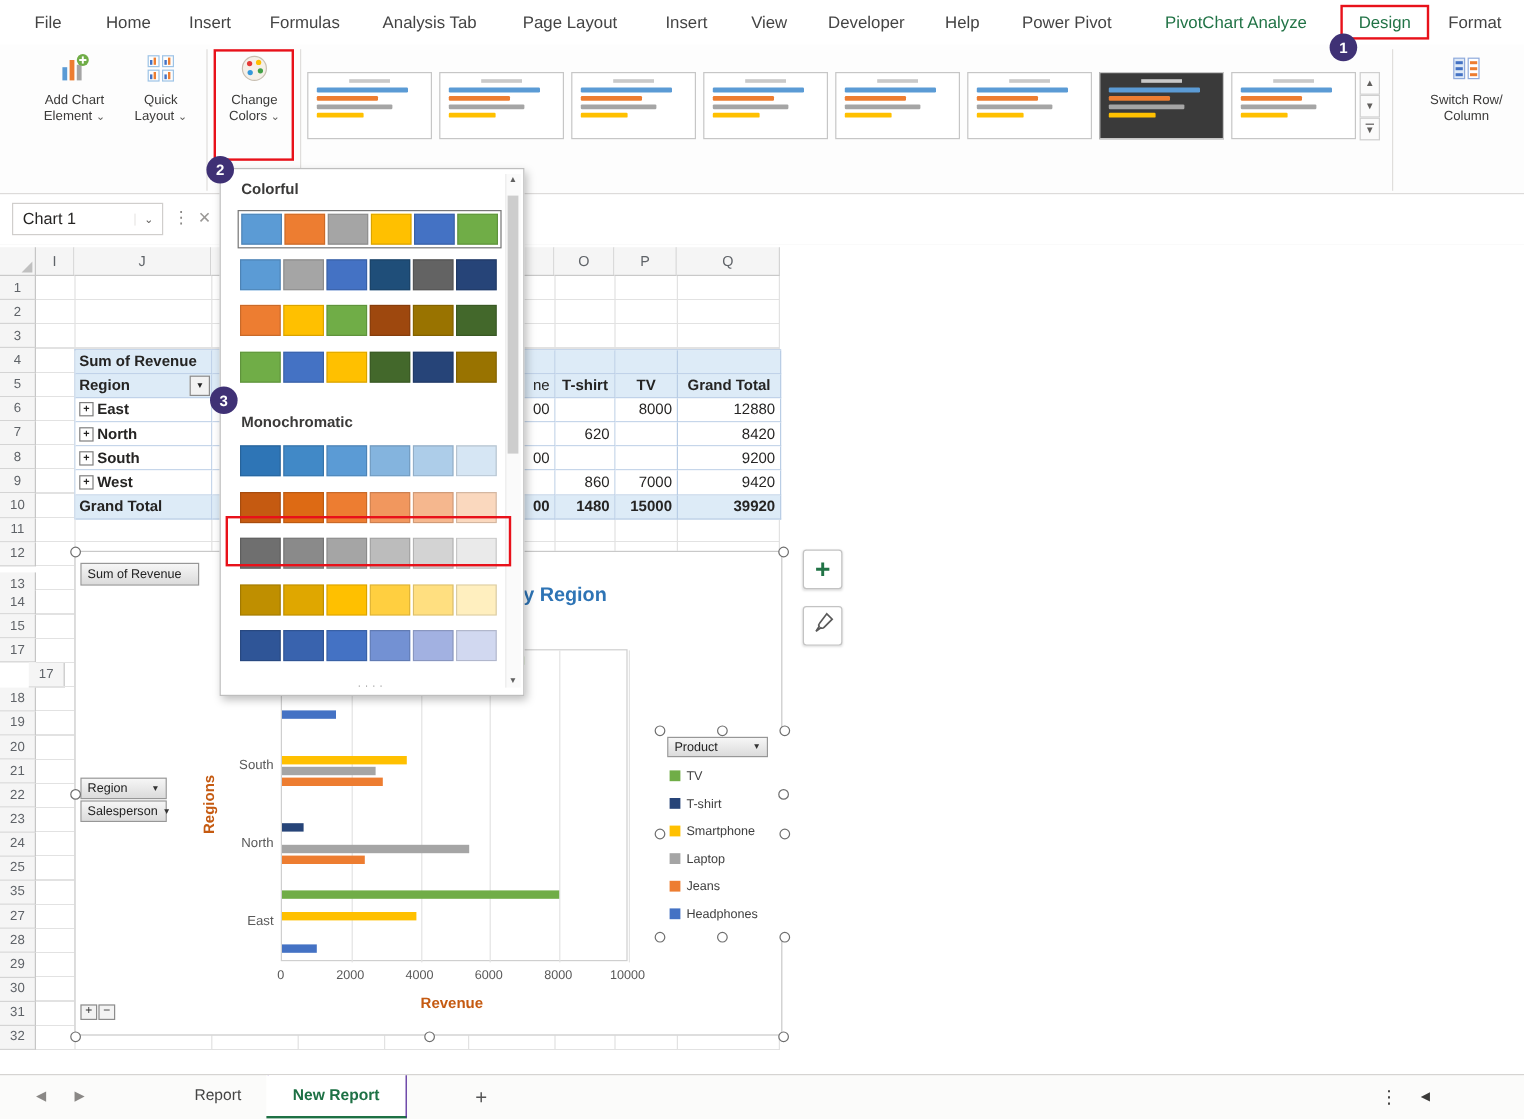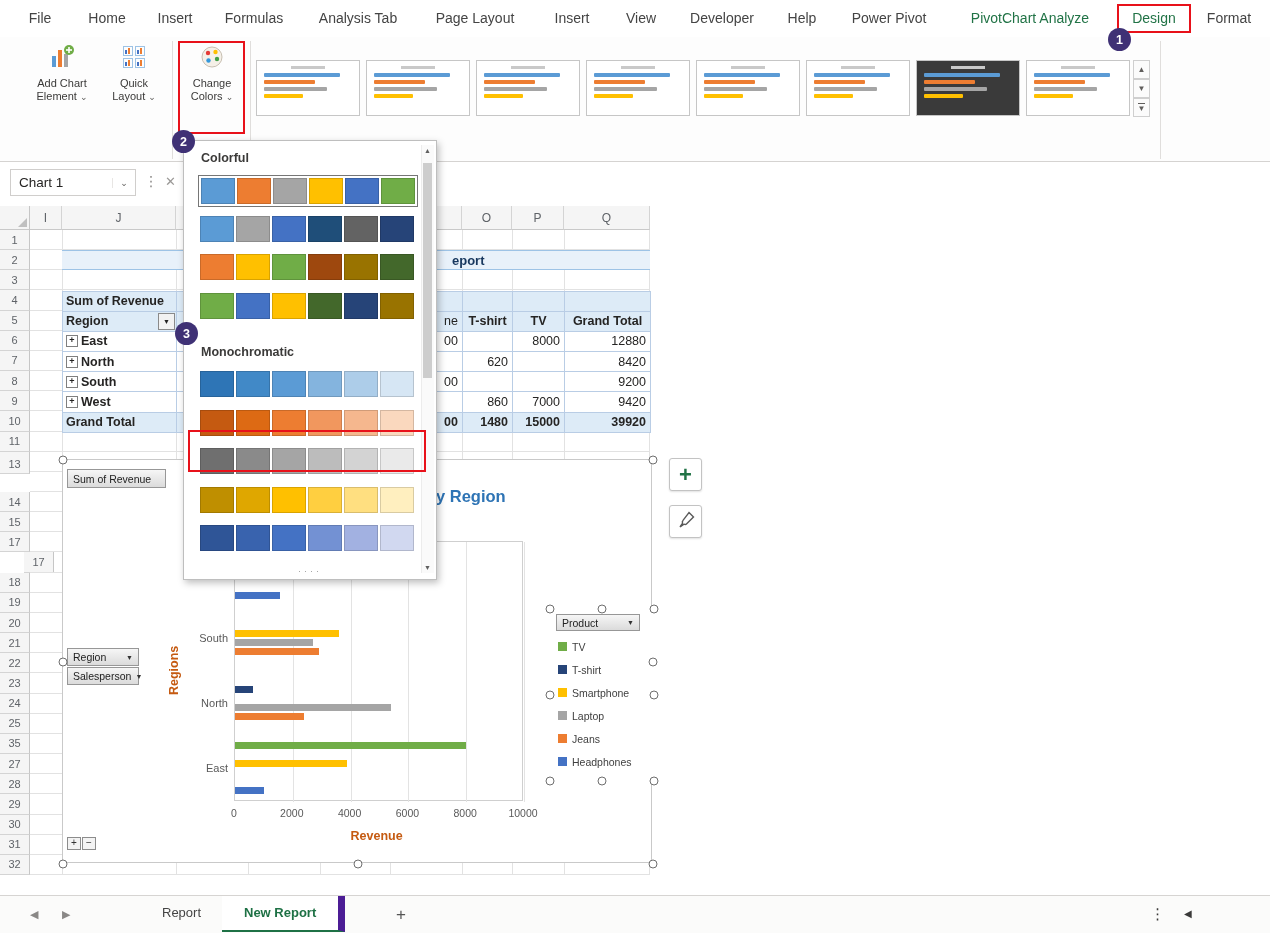--- a/index.html
+++ b/index.html
@@ -116,21 +116,21 @@
   
   .hlbox{position:absolute;border:2px solid #E8111A;box-sizing:border-box;z-index:65;}
   .badge{position:absolute;width:23px;height:23px;border-radius:50%;background:#3F3175;color:#fff;
          font-size:12.5px;font-weight:bold;display:flex;align-items:center;justify-content:center;z-index:70;}
 
   
   .bottombar{position:absolute;left:0;top:895px;width:1270px;height:38px;background:#FBFBFA;
              border-top:1px solid #D6D4D2;box-sizing:border-box;}
   .navarrow{position:absolute;top:0;height:37px;line-height:37px;font-size:11px;color:#8A8886;}
   .sheettab{position:absolute;top:0;height:34px;line-height:34px;font-size:13px;color:#444;
-            padding:0 22px;border-right:7px solid #4c1d95;background:transparent;}
+            padding:0 22px;border-right:1px solid #4c1d95;background:transparent;}
   .sheettab.active{color:#1E7145;font-weight:bold;background:#fff;border-bottom:2px solid #1E7145;}
   .addsheet{position:absolute;top:0;height:37px;line-height:37px;font-size:17px;color:#555;}
 </style>
 </head>
 <body>
 
 <div class="app">
 
   <div class="tabsrow" id="ribbon-tabs">
       <div class="tab" style="left: 40px;">File</div>
@@ -263,20 +263,36 @@
         <span>▲</span>
       </div>
     <div class="scrollbtn" style="top:42px;">
         <span>▼</span>
       </div>
     <div class="scrollbtn" style="top:61px;">
         <span style="border-top:1.5px solid #605E5C;">▼</span>
       </div>
 
     <div class="vsep" style="left:1160px;top:4px;height:118px;"></div>
+    <div class="bigbtn" style="left:1180px;width:84px;">
+      <span class="ic">
+        <svg width="26" height="26">
+            <rect x="2.5" y="4.5" width="9" height="17" fill="#DEE9F7" stroke="#8FAADC"></rect>
+            <rect x="14.5" y="4.5" width="9" height="17" fill="#fff" stroke="#8FAADC"></rect>
+            <rect x="4" y="7" width="6" height="2.5" fill="#4472C4"></rect>
+            <rect x="4" y="12" width="6" height="2.5" fill="#4472C4"></rect>
+            <rect x="4" y="17" width="6" height="2.5" fill="#4472C4"></rect>
+            <rect x="16" y="7" width="6" height="2.5" fill="#ED7D31"></rect>
+            <rect x="16" y="12" width="6" height="2.5" fill="#ED7D31"></rect>
+            <rect x="16" y="17" width="6" height="2.5" fill="#ED7D31"></rect>
+          </svg>
+      </span>
+      <span>Switch Row/</span>
+      <span>Column</span>
+    </div>
 
     <div class="grplabel" style="left:94px;">Chart Layouts</div>
     <div class="grplabel" style="left:667px;">Chart Styles</div>
     <div class="grplabel" style="left:1238px;">Data</div>
   </div>
 
   <div class="formularow">
     <div class="namebox">
       <span class="val">Chart 1</span>
       <span class="nb-caret">⌄</span>
@@ -304,21 +320,21 @@
         <div class="rownum" style="top: 66.312px; height: 20.156px;">3</div>
         <div class="rownum" style="top: 86.468px; height: 20.156px;">4</div>
         <div class="rownum" style="top: 106.624px; height: 20.156px;">5</div>
         <div class="rownum" style="top: 126.78px; height: 20.156px;">6</div>
         <div class="rownum" style="top: 146.936px; height: 20.156px;">7</div>
         <div class="rownum" style="top: 167.092px; height: 20.156px;">8</div>
         <div class="rownum" style="top: 187.248px; height: 20.156px;">9</div>
         <div class="rownum" style="top: 207.404px; height: 20.156px;">10</div>
         <div class="rownum" style="top: 227.56px; height: 20.156px;">11</div>
         <div class="rownum" style="top: 247.716px; height: 20.156px;">12</div>
-        <div class="rownum" style="top: 250px; height: 20.156px;">13</div>
+        <div class="rownum" style="top: 273px; height: 20.156px;">13</div>
         <div class="rownum" style="top: 288.028px; height: 20.156px;">14</div>
         <div class="rownum" style="top: 308.184px; height: 20.156px;">15</div>
         <div class="rownum" style="top: 328.34px; height: 20.156px;">17</div>
         <div class="rownum" style="top: 348.496px; height: 20.156px; margin-left: 24px;">17</div>
         <div class="rownum" style="top: 368.652px; height: 20.156px;">18</div>
         <div class="rownum" style="top: 388.808px; height: 20.156px;">19</div>
         <div class="rownum" style="top: 408.964px; height: 20.156px;">20</div>
         <div class="rownum" style="top: 429.12px; height: 20.156px;">21</div>
         <div class="rownum" style="top: 449.276px; height: 20.156px;">22</div>
         <div class="rownum" style="top: 469.432px; height: 20.156px;">23</div>
@@ -337,23 +353,20 @@
         <div class="gline" style="left: 146px;"></div>
         <div class="gline" style="left: 218px;"></div>
         <div class="gline" style="left: 290px;"></div>
         <div class="gline" style="left: 360px;"></div>
         <div class="gline" style="left: 432px;"></div>
         <div class="gline" style="left: 482px;"></div>
         <div class="gline" style="left: 534px;"></div>
         <div class="gline" style="left: 619px;"></div>
       </div>
 
-    <div class="banner">
-      <span class="frag">eport</span>
-    </div>
 
     <div class="pivot" id="pivot">
         <div class="prow">
           <div class="pcell hdrc labc" style="width: 114px;">Sum of Revenue</div>
           <div class="pcell hdrc" style="width: 72px;"></div>
           <div class="pcell hdrc" style="width: 72px;"></div>
           <div class="pcell hdrc" style="width: 70px;"></div>
           <div class="pcell hdrc" style="width: 72px;"></div>
           <div class="pcell hdrc" style="width: 50px;"></div>
           <div class="pcell hdrc" style="width: 52px;"></div>

